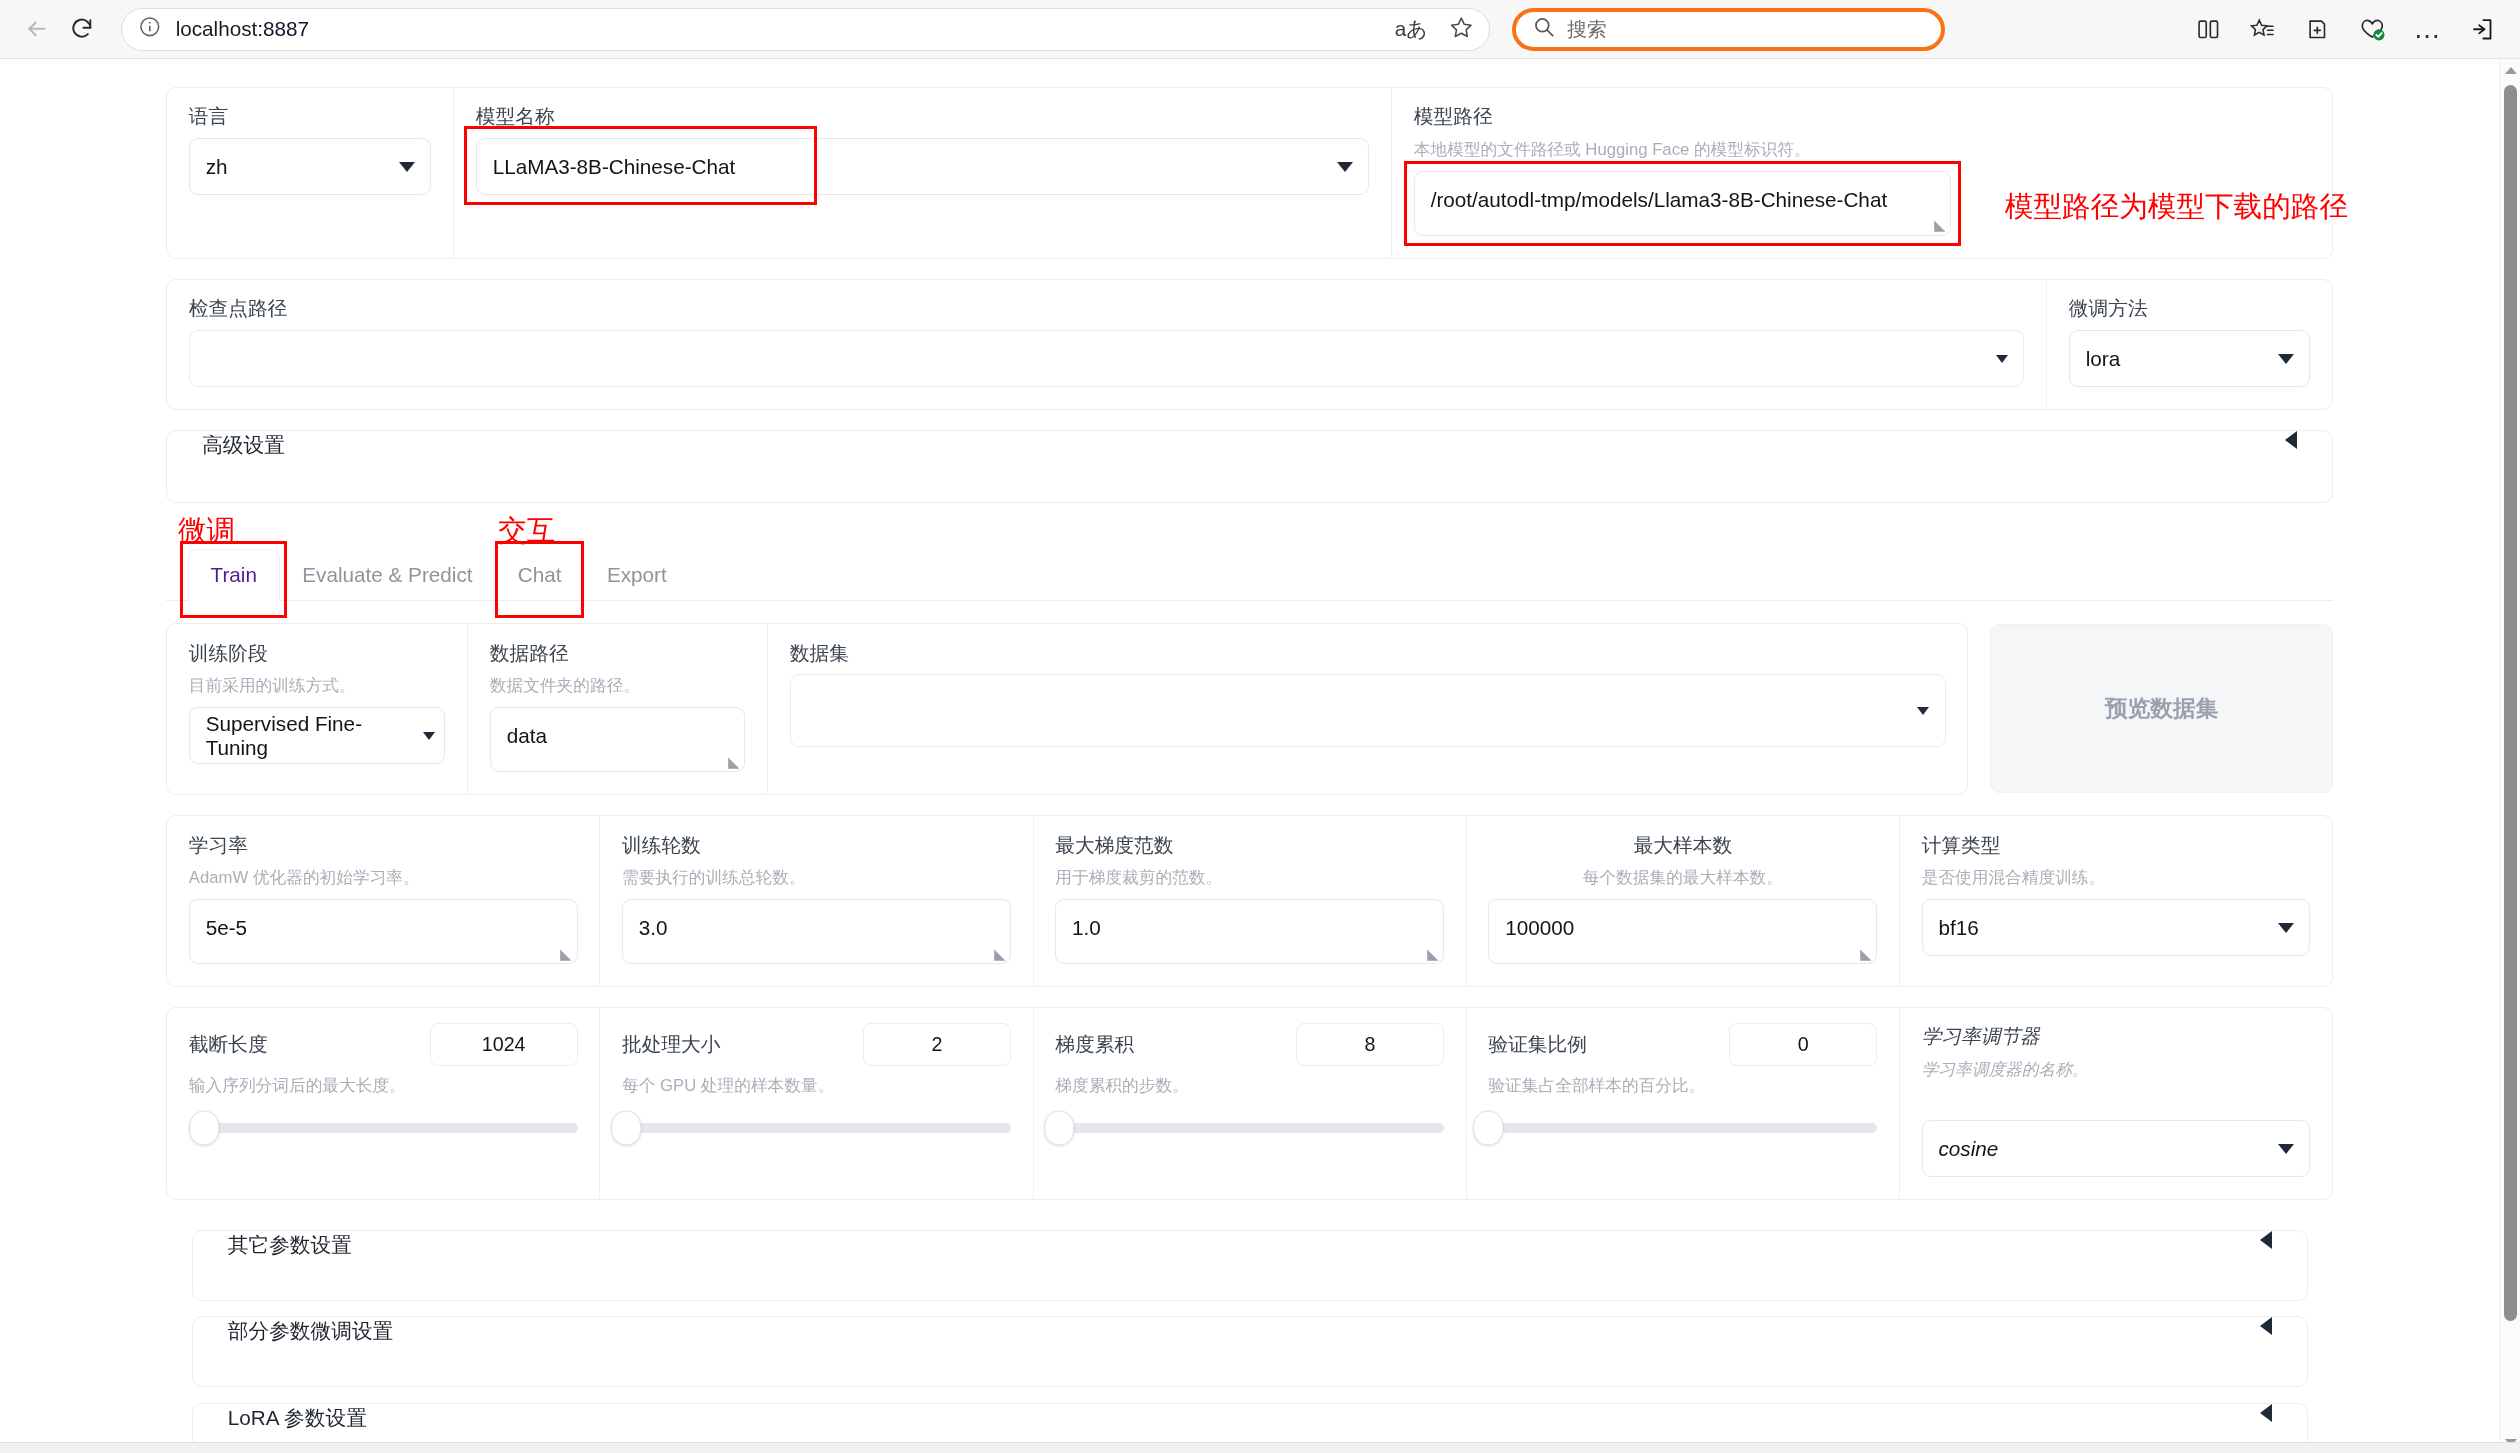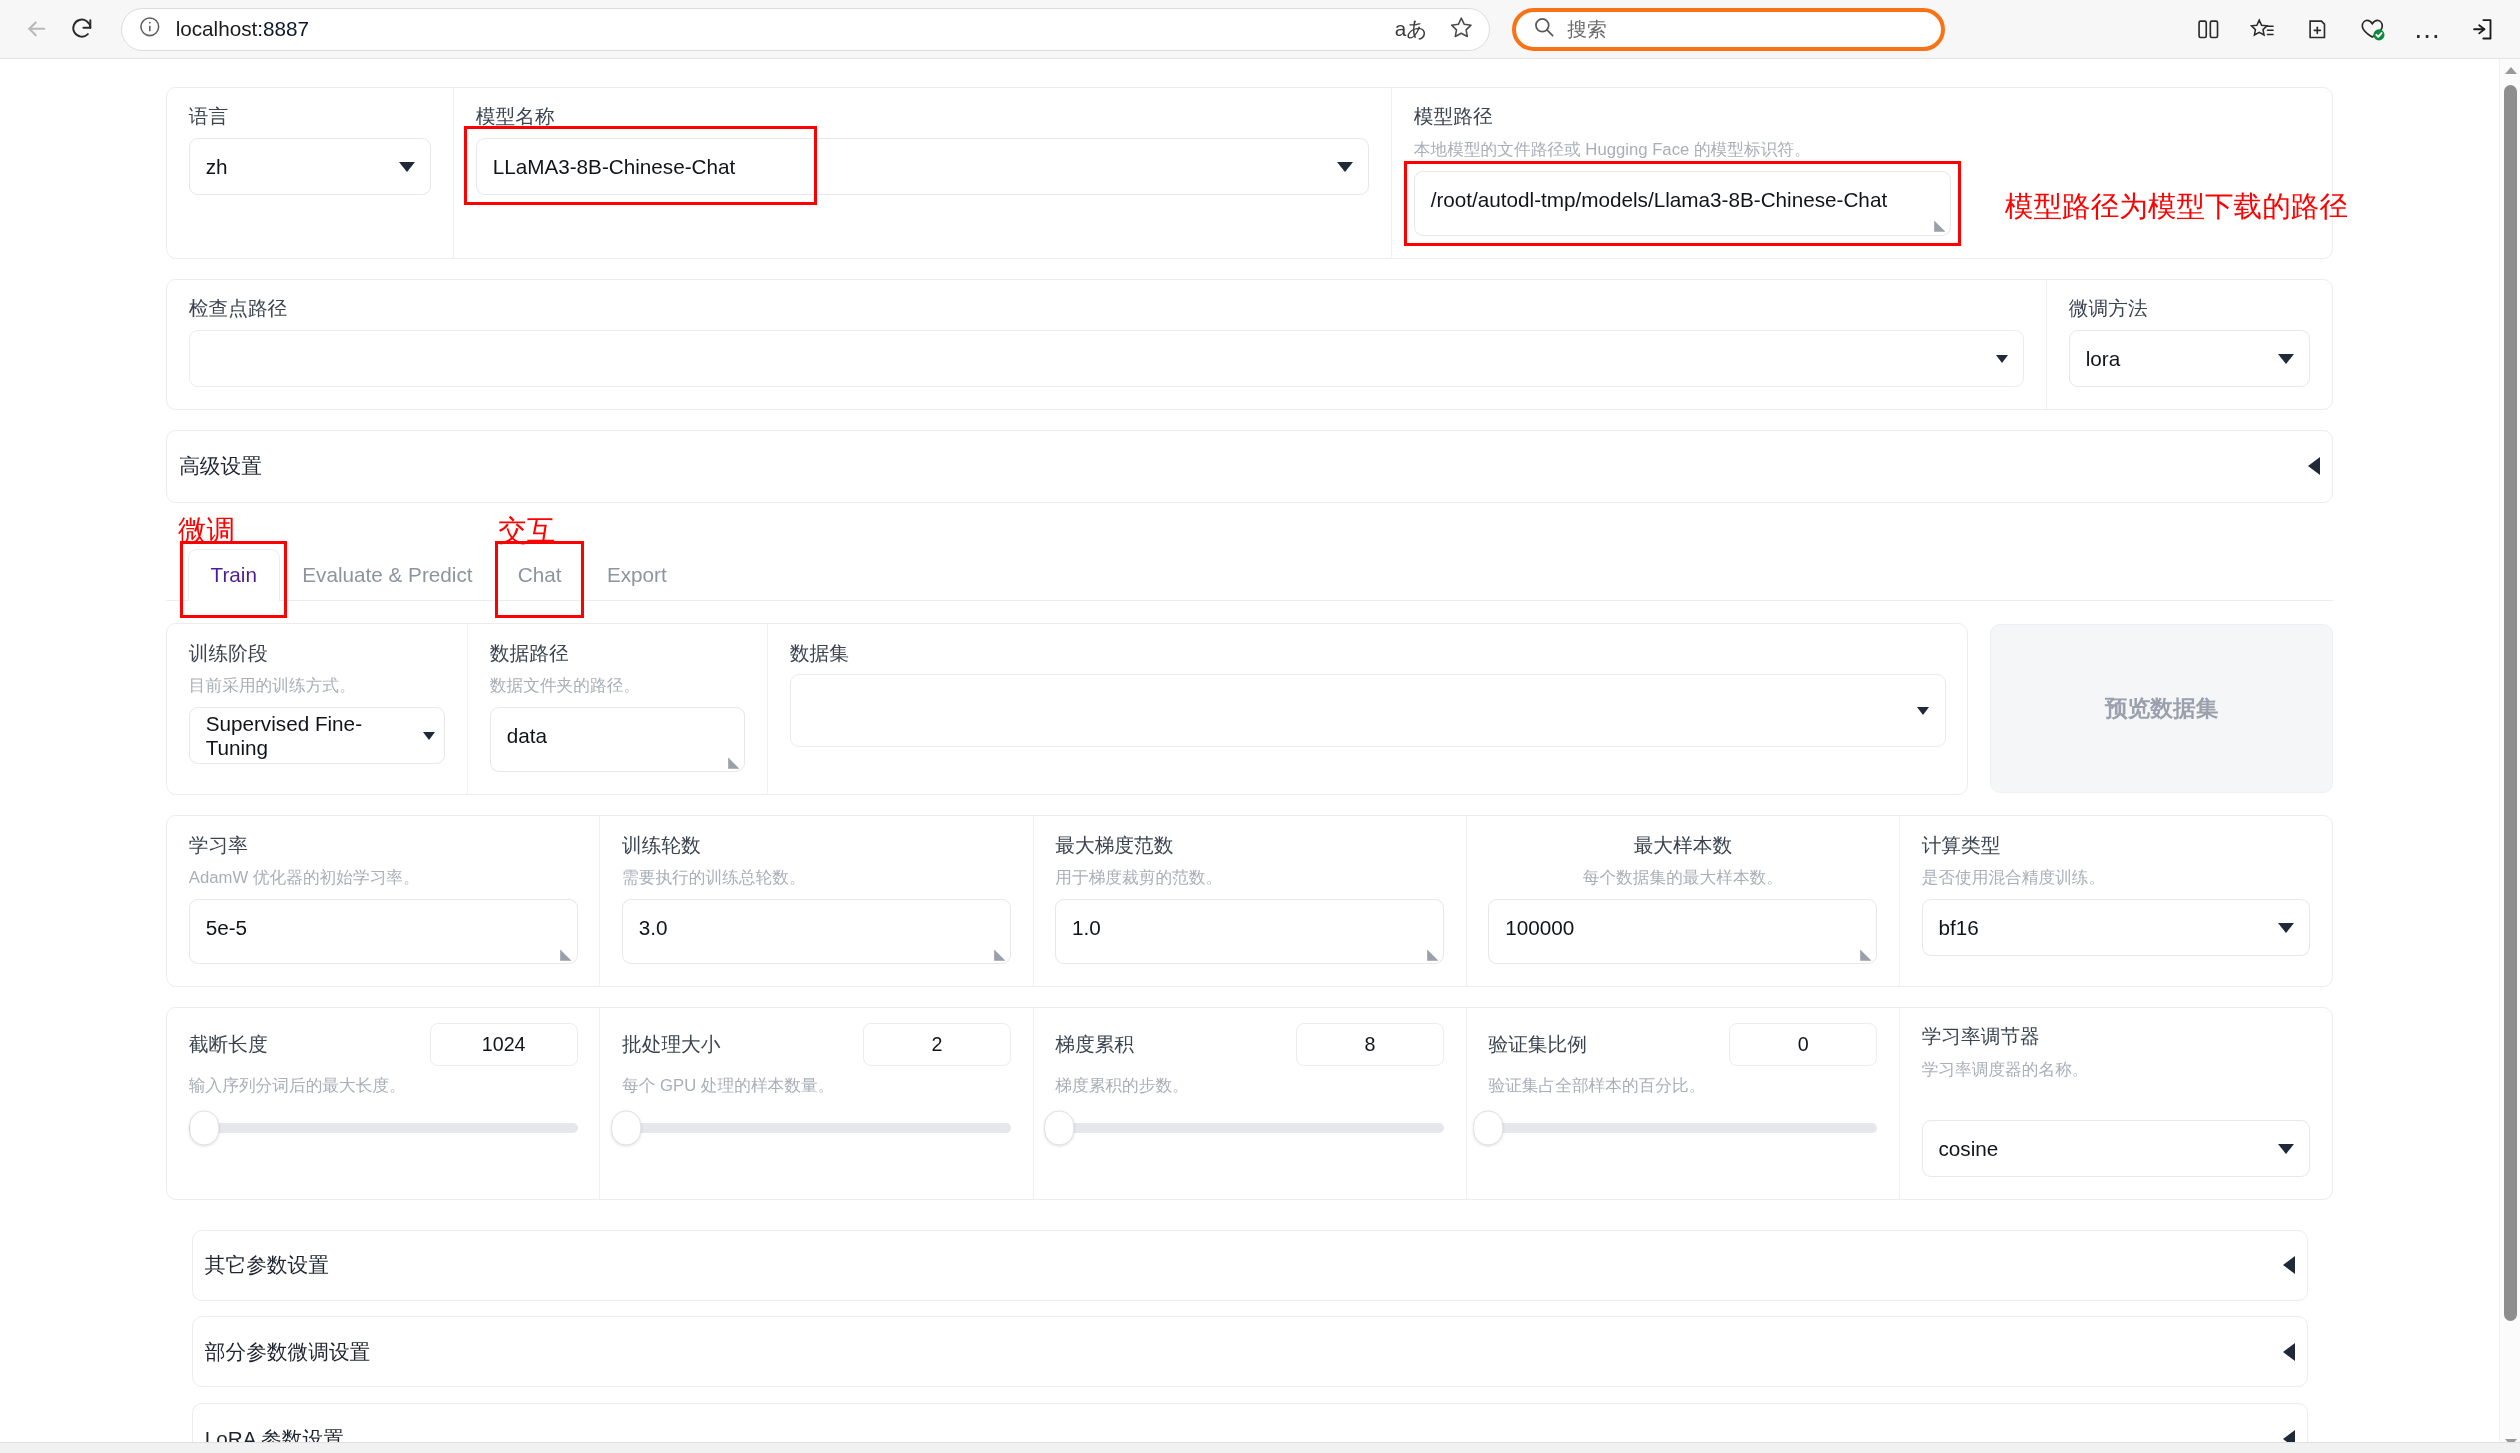--- a/index.html
+++ b/index.html
@@ -160,22 +160,21 @@
     white-space: nowrap;
     font-family: "DejaVu Sans", "Liberation Sans", sans-serif;
   }
 
   
   .accordion {
     border: 1px solid #ececf1;
     border-radius: 9.9px;
     height: 71px;
     display: flex;
-    align-items: center;
-    padding: 0 12px;
+    padding: 0 35px;
     margin-bottom: 15.8px;
     background: #fff;
   }
   .accordion .title { font-size: 20.7px; color: #1f2530; }
   .acc-arrow {
     margin-left: auto;
     width: 0; height: 0;
     border-top: 9.9px solid transparent;
     border-bottom: 9.9px solid transparent;
     border-right: 12.8px solid #1f2937;
@@ -602,21 +601,21 @@
               <div class="slider-head">
                 <span class="lbl" style="margin-bottom:0;">验证集比例</span>
                 <span class="slider-num">0</span>
               </div>
               <div class="hint" style="margin-top:7.9px;">验证集占全部样本的百分比。</div>
               <div class="track">
                 <div class="fill" style="width:0%;"></div>
                 <div class="knob" style="left:0%;"></div>
               </div>
             </div>
-            <div class="col" style="flex:1 1 0;">
+            <div class="col" style="flex:1 1 0;font-style:italic;">
               <div class="lbl">学习率调节器</div>
               <div class="hint">学习率调度器的名称。</div>
               <div class="field" style="margin-top:39px;">
                 <span>cosine</span>
                 <span class="caret"></span>
               </div>
             </div>
           </div>
         </div>
 

